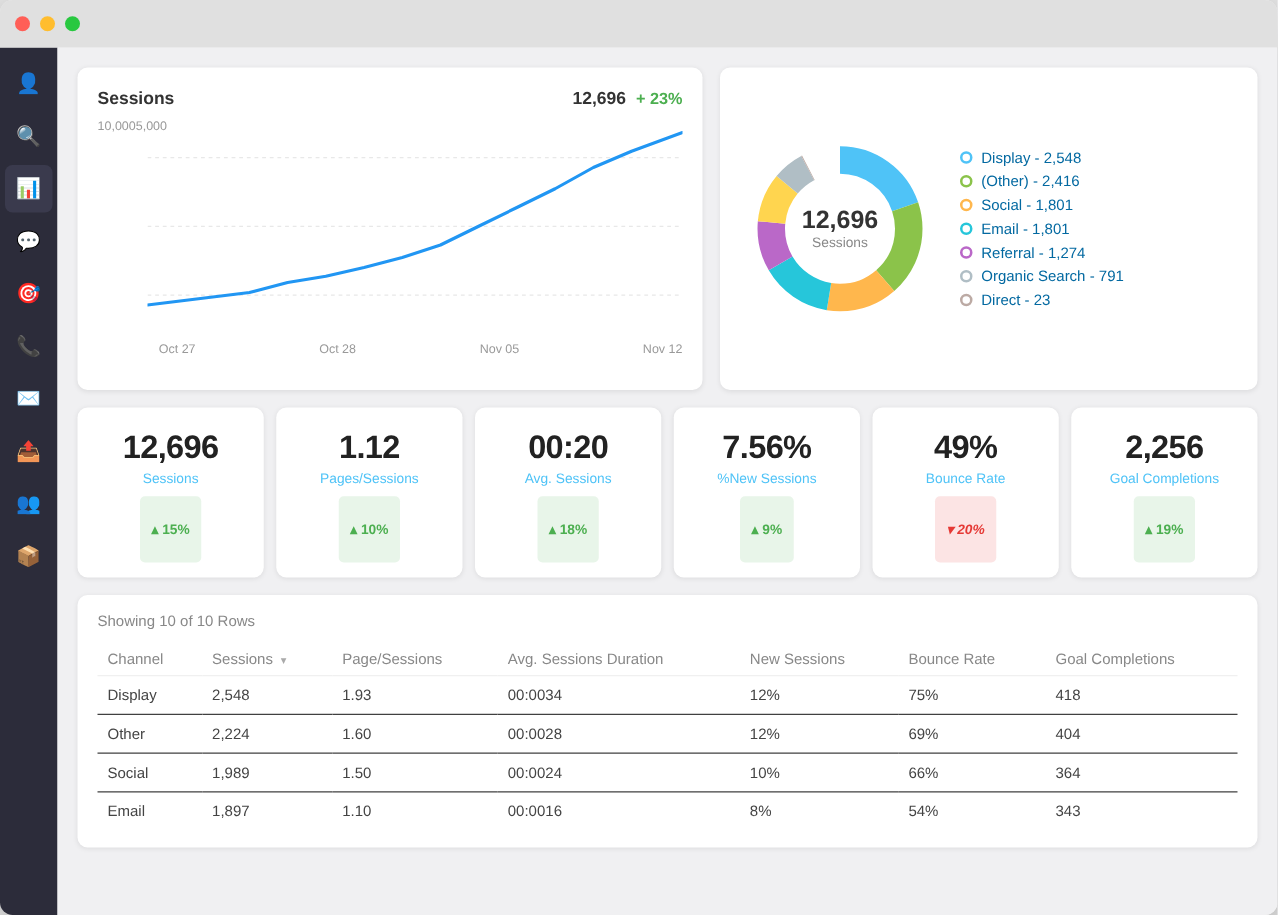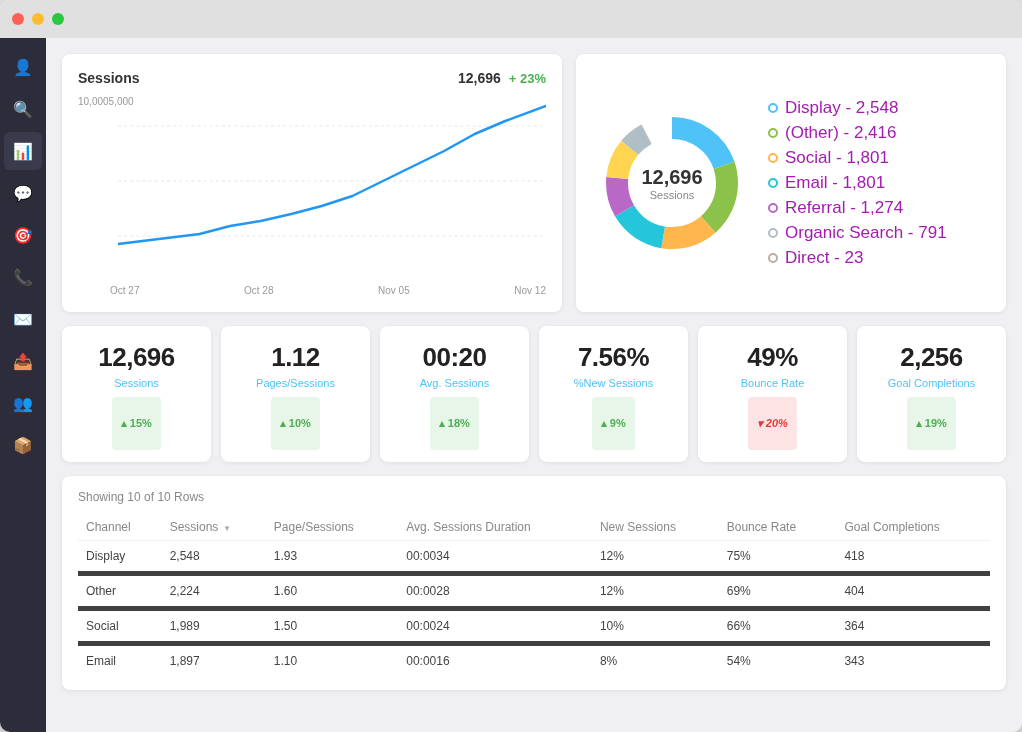--- a/index.html
+++ b/index.html
@@ -124,27 +124,26 @@
       color: #999;
       width: 40px;
     }
     .chart-svg-wrap {
       position: absolute;
       left: 40px; right: 0; top: 0; bottom: 30px;
     }
     .chart-svg-wrap svg { width: 100%; height: 100%; }
     .chart-x-labels {
       position: absolute;
-      left: 32px; right: 0; bottom: 0;
+      left: 49px; right: 0; bottom: 0;
       display: flex;
       justify-content: space-between;
       font-size: 10px;
       color: #999;
       height: 22px;
-      align-items: flex-end;
     }
     .donut-card {
       width: 430px;
       flex-shrink: 0;
       display: flex;
       align-items: center;
       gap: 16px;
     }
     .donut-wrap {
       position: relative;
@@ -171,22 +170,22 @@
     .legend {
       flex: 1;
       display: flex;
       flex-direction: column;
       gap: 5px;
     }
     .legend-item {
       display: flex;
       align-items: center;
       gap: 7px;
-      font-size: 17px;
-      color: #a21caf;
+      font-size: 12px;
+      color: #0369a1;
     }
     .legend-dot {
       width: 10px; height: 10px;
       border-radius: 50%;
       flex-shrink: 0;
     }
     .legend-dot.outline {
       background: transparent;
       border: 2px solid;
     }
@@ -250,21 +249,21 @@
     thead th {
       text-align: left;
       color: #888;
       font-weight: 400;
       padding: 6px 8px;
       border-bottom: 1px solid #f0f0f0;
     }
     tbody tr td {
       padding: 8px 8px;
       color: #444;
-      border-bottom: 5px solid #404040;
+      border-bottom: 1px solid #404040;
     }
     tbody tr:last-child td { border-bottom: none; }
     .sort-icon { font-size: 9px; color: #aaa; margin-left: 3px; }
   </style>
 </head>
 <body>
 
 <div class="window">
 
   <div class="titlebar">

